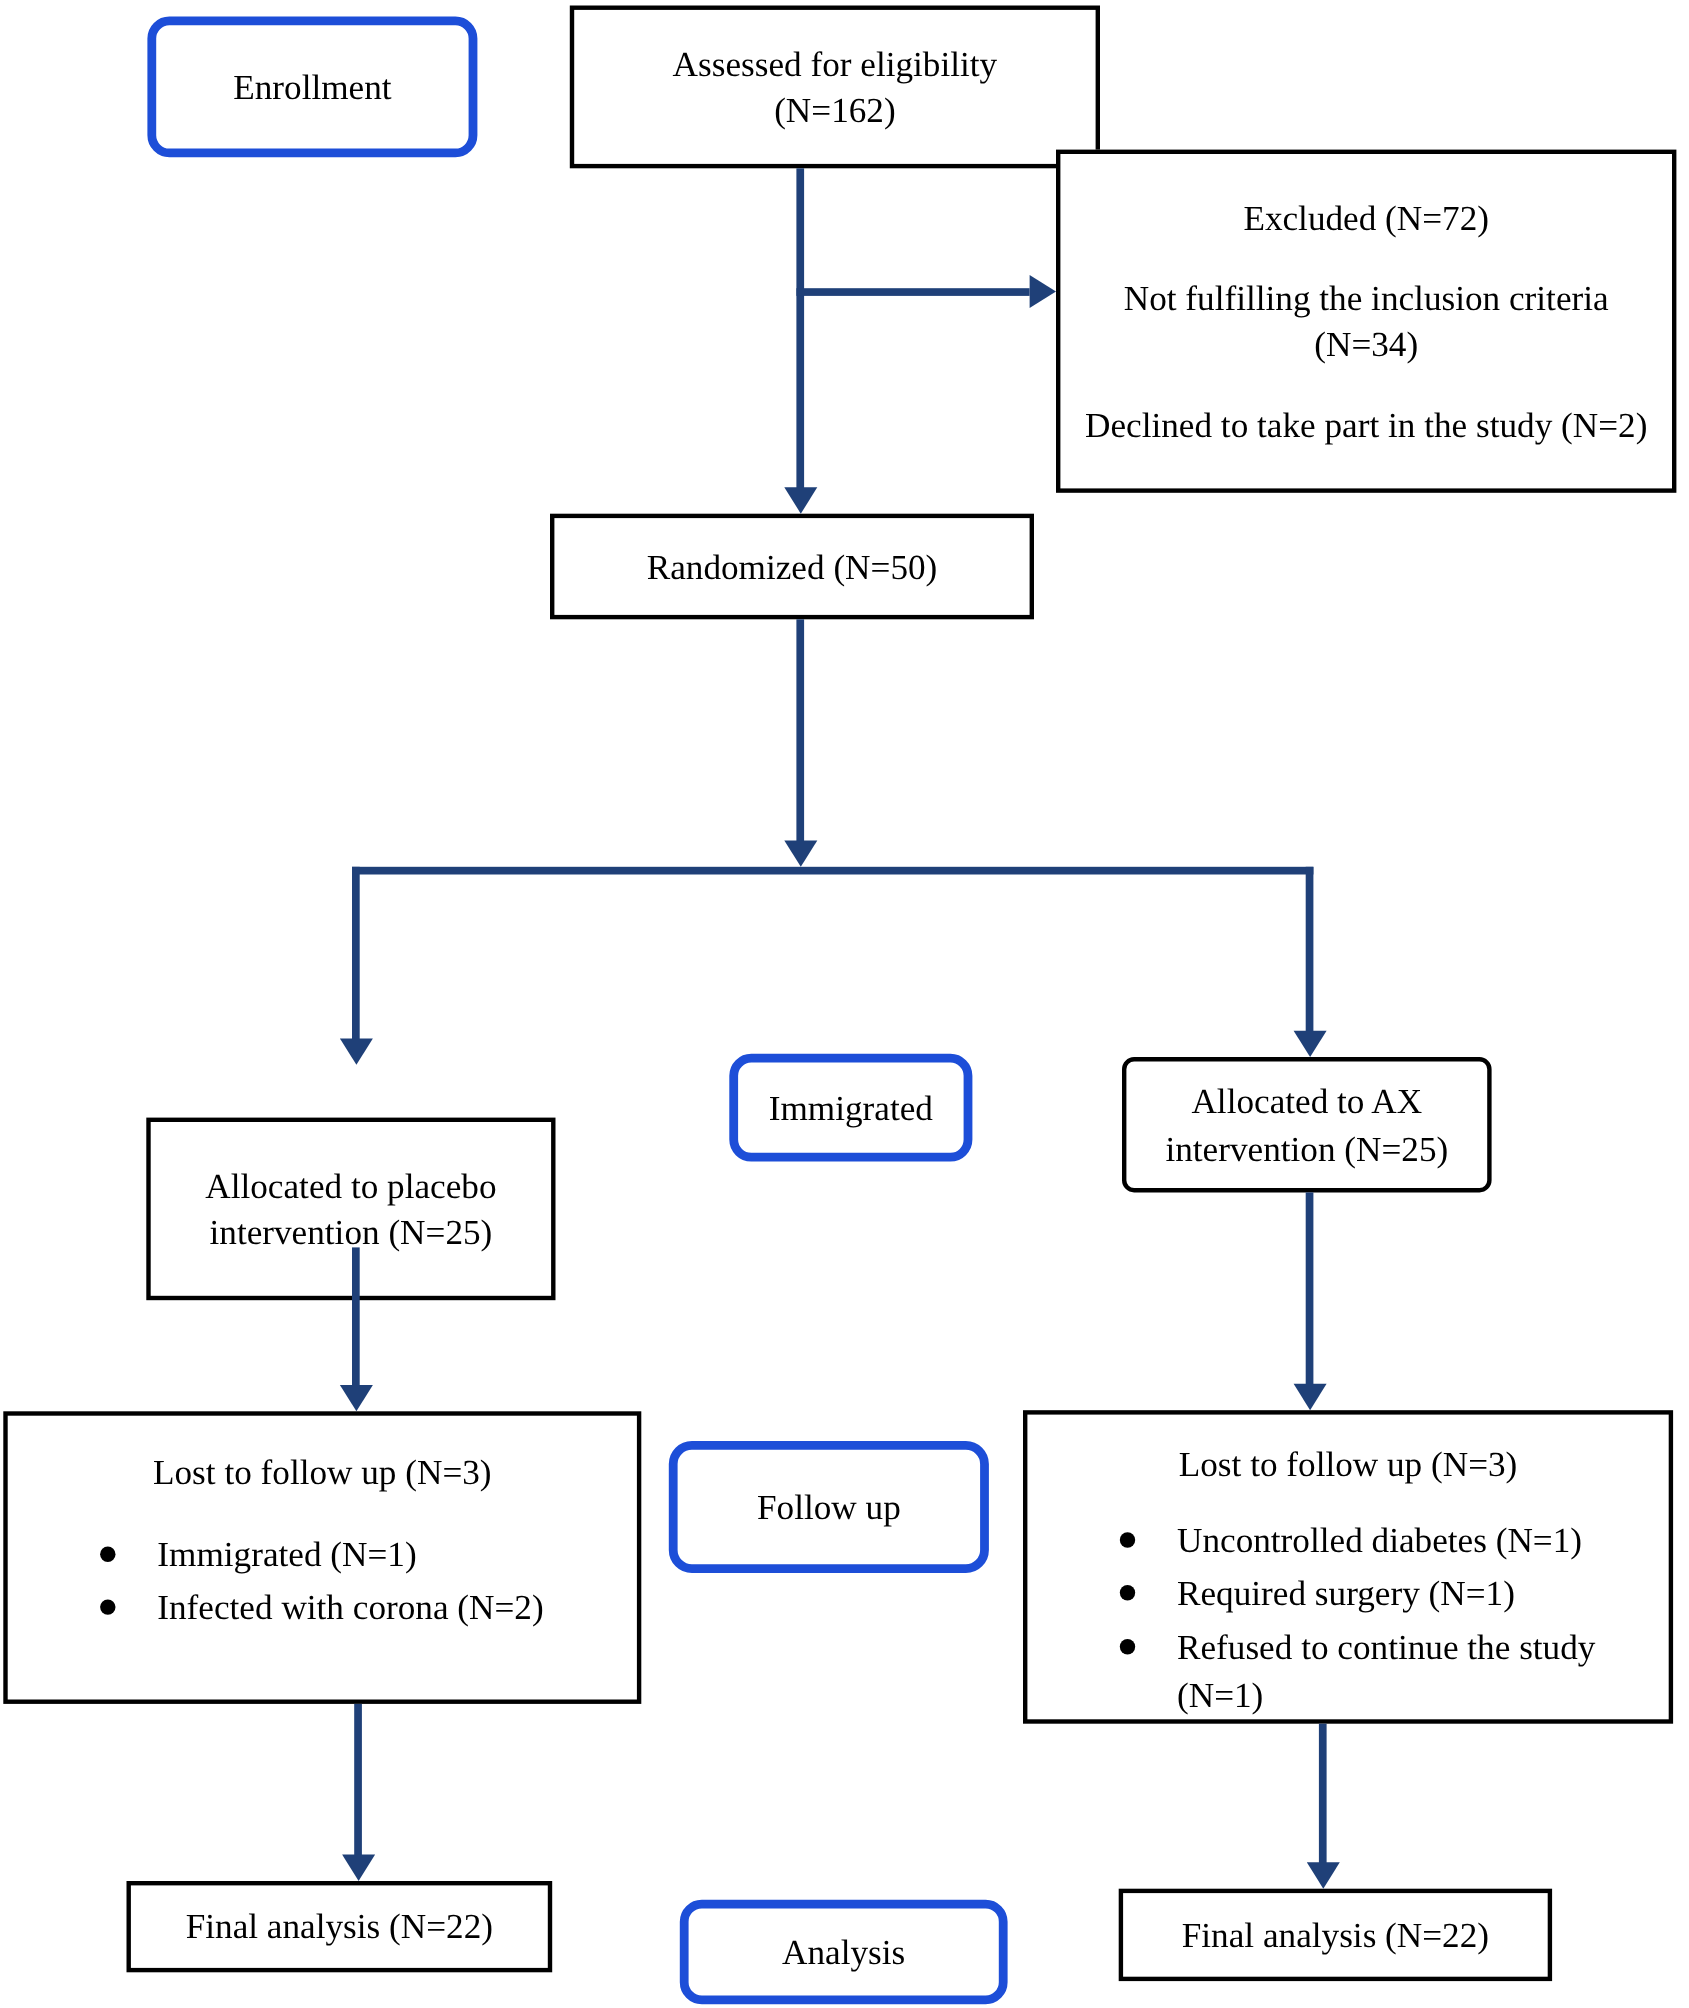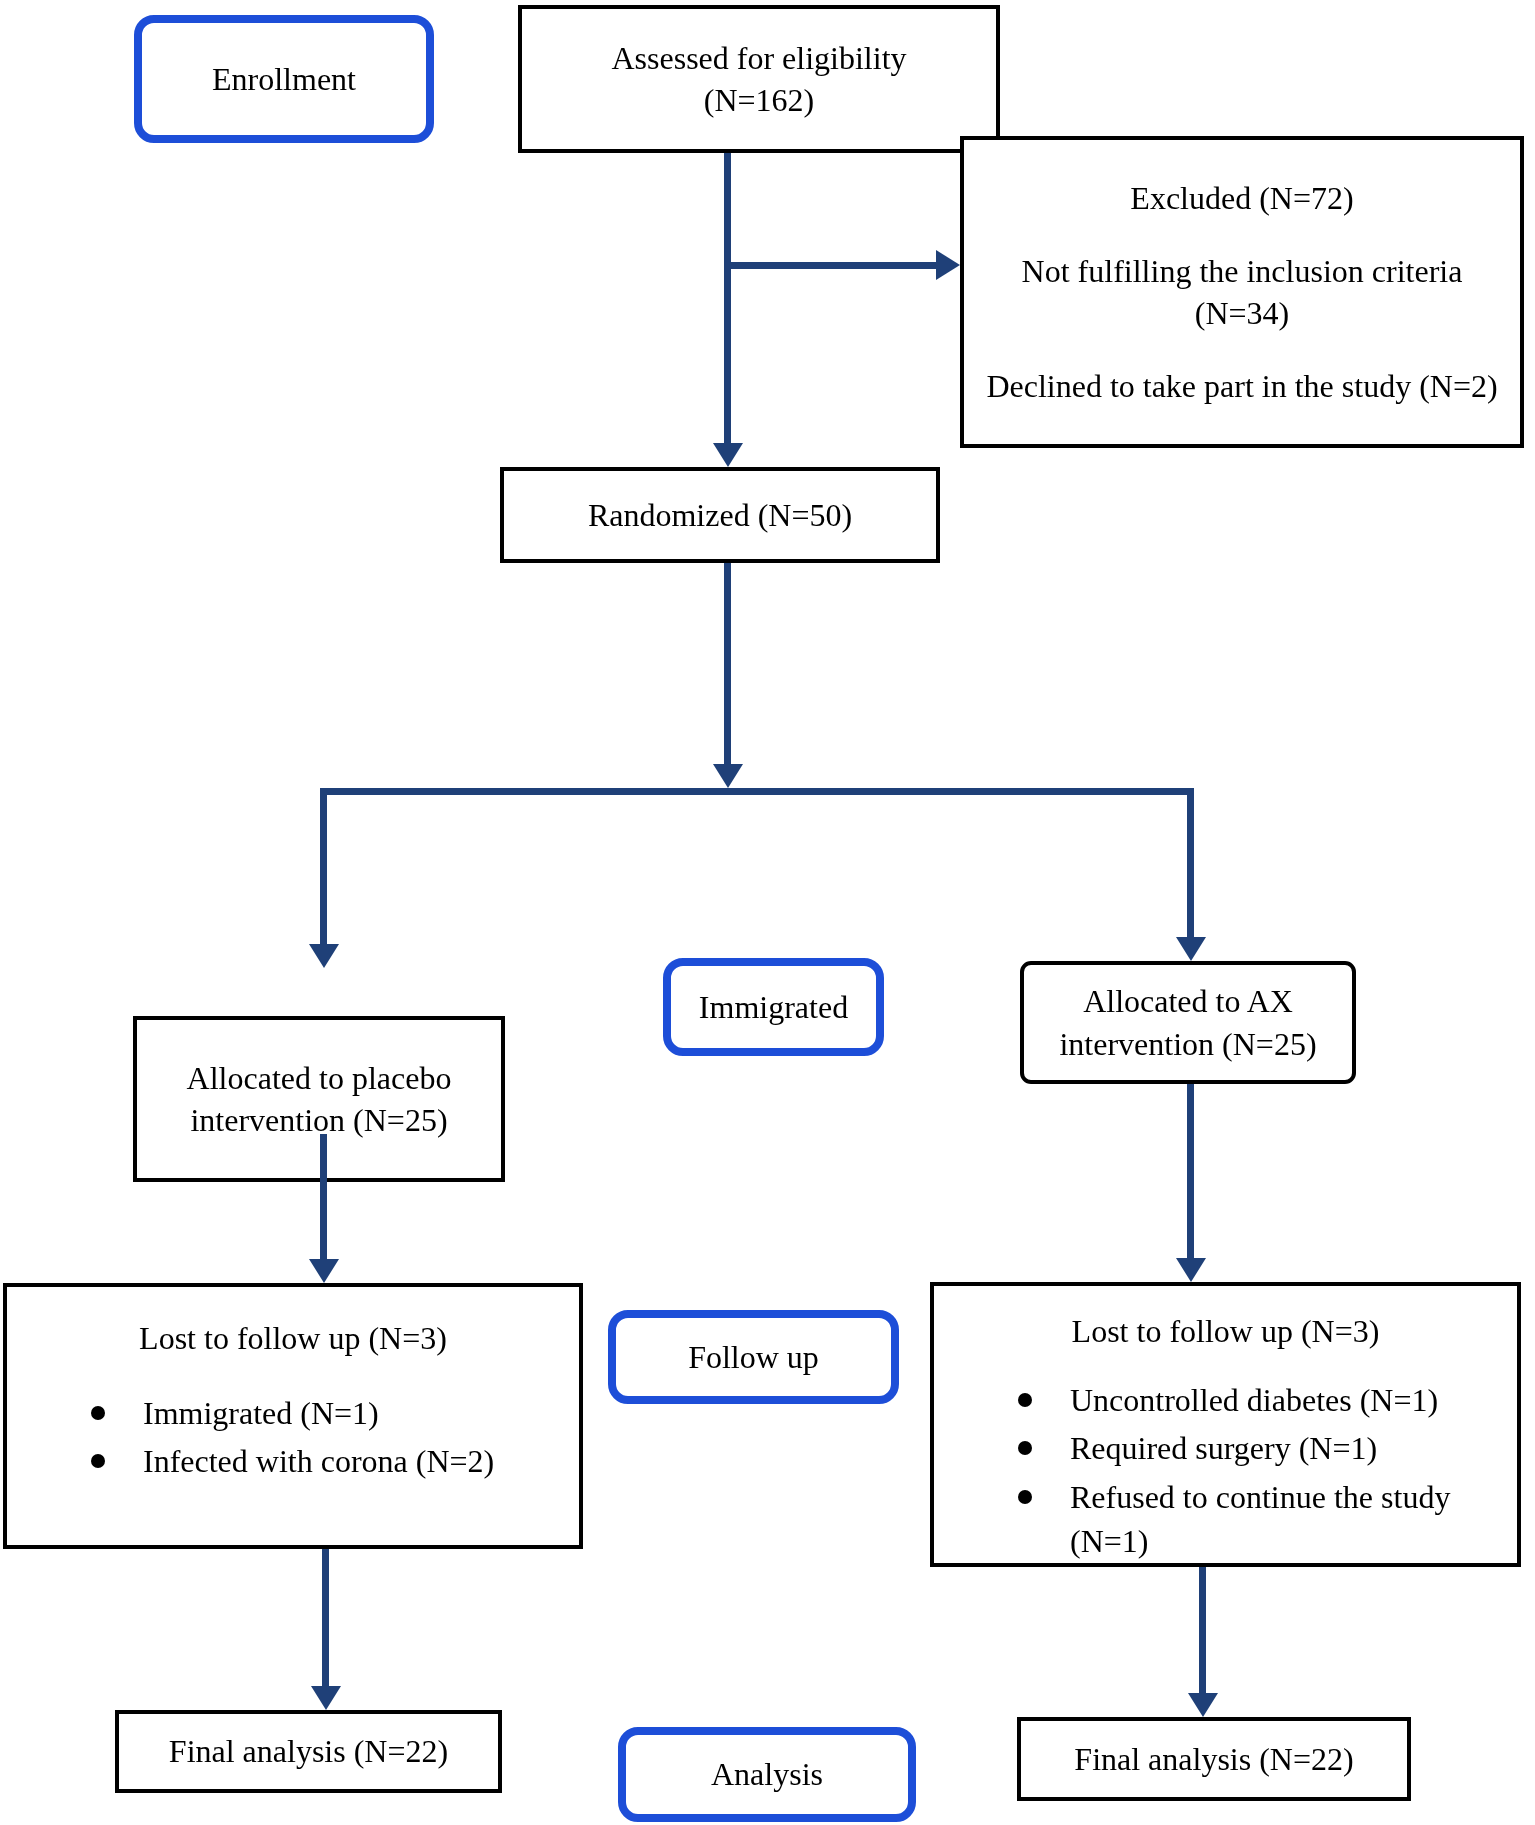--- a/index.html
+++ b/index.html
@@ -59,21 +59,21 @@
   #randomized{left:500px;top:467px;width:440px;height:96px;}
   #alloc-left{left:133px;top:968px;width:372px;height:166px;margin-top:48px;}
   #alloc-right{left:1020px;top:961px;width:336px;height:123px;border-radius:11px;}
   #lost-left{left:3px;top:1283px;width:580px;height:266px;justify-content:flex-start;padding-top:30px;}
   #lost-right{left:930px;top:1282px;width:591px;height:285px;justify-content:flex-start;padding-top:24px;}
   #final-left{left:115px;top:1710px;width:387px;height:83px;}
   #final-right{left:1017px;top:1717px;width:394px;height:84px;}
   
   #enrollment{left:134px;top:15px;width:300px;height:128px;}
   #allocation{left:663px;top:958px;width:221px;height:98px;}
-  #followup{left:608px;top:1310px;width:291px;height:94px;}
+  #followup{left:608px;top:1310px;width:291px;height:120px;border-radius:21px;}
   #analysis{left:618px;top:1727px;width:298px;height:95px;}
   
   .bullets{
     list-style:none;
     margin:32px 0 0 0;
     padding:0 0 0 78px;
     text-align:left;
     align-self:flex-start;
     width:420px;
   }

